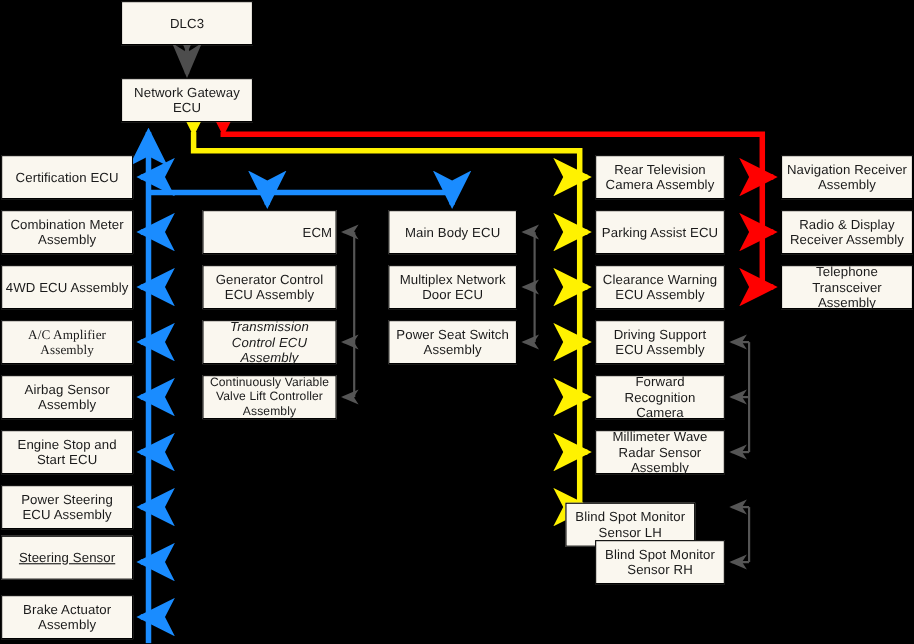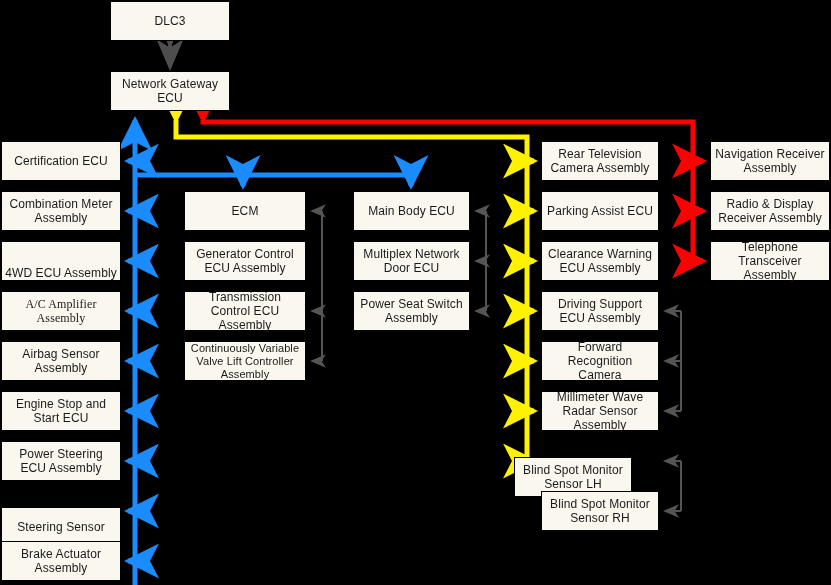--- a/index.html
+++ b/index.html
@@ -131,49 +131,49 @@
   <div class="node" style="left:1px;top:141px;width:120px;height:40px;">
       <span>Certification ECU</span>
     </div>
 
   <div class="node" style="left:110px;top:71px;width:120px;height:40px;">
       <span>Network Gateway ECU</span>
     </div>
   <div class="node" style="left:1px;top:191px;width:120px;height:40px;">
       <span>Combination Meter Assembly</span>
     </div>
-  <div class="node" style="left:1px;top:241px;width:120px;height:40px;align-items:flex-end;">
+  <div class="node" style="left:1px;top:241px;width:120px;height:40px;">
       <span>4WD ECU Assembly</span>
     </div>
   <div class="node" style="left:1px;top:291px;width:120px;height:40px;font-family:Liberation Serif, serif;">
       <span>A/C Amplifier Assembly</span>
     </div>
   <div class="node" style="left:1px;top:341px;width:120px;height:40px;">
       <span>Airbag Sensor Assembly</span>
     </div>
   <div class="node" style="left:1px;top:391px;width:120px;height:40px;text-align:center;">
       <span>Engine Stop and Start ECU</span>
     </div>
   <div class="node" style="left:1px;top:441px;width:120px;height:40px;">
       <span>Power Steering ECU Assembly</span>
     </div>
-  <div class="node" style="left:1px;top:507px;width:120px;height:40px;">
+  <div class="node" style="left:1px;top:487px;width:120px;height:40px;text-decoration:underline;">
       <span>Steering Sensor</span>
     </div>
   <div class="node" style="left:1px;top:541px;width:120px;height:40px;">
       <span>Brake Actuator Assembly</span>
     </div>
 
-  <div class="node" style="left:184px;top:191px;width:122px;height:40px;">
+  <div class="node" style="left:184px;top:191px;width:122px;height:40px;text-align:right;">
       <span>ECM</span>
     </div>
   <div class="node" style="left:184px;top:241px;width:122px;height:40px;">
       <span>Generator Control ECU Assembly</span>
     </div>
-  <div class="node" style="left:184px;top:291px;width:122px;height:40px;">
+  <div class="node" style="left:184px;top:291px;width:122px;height:40px;font-style:italic;">
       <span>Transmission Control ECU Assembly</span>
     </div>
   <div class="node" style="left:184px;top:341px;width:122px;height:40px;font-size:11px;line-height:13px;">
       <span>Continuously Variable Valve Lift Controller Assembly</span>
     </div>
 
   <div class="node" style="left:353px;top:191px;width:117px;height:40px;">
       <span>Main Body ECU</span>
     </div>
   <div class="node" style="left:353px;top:241px;width:117px;height:40px;">

